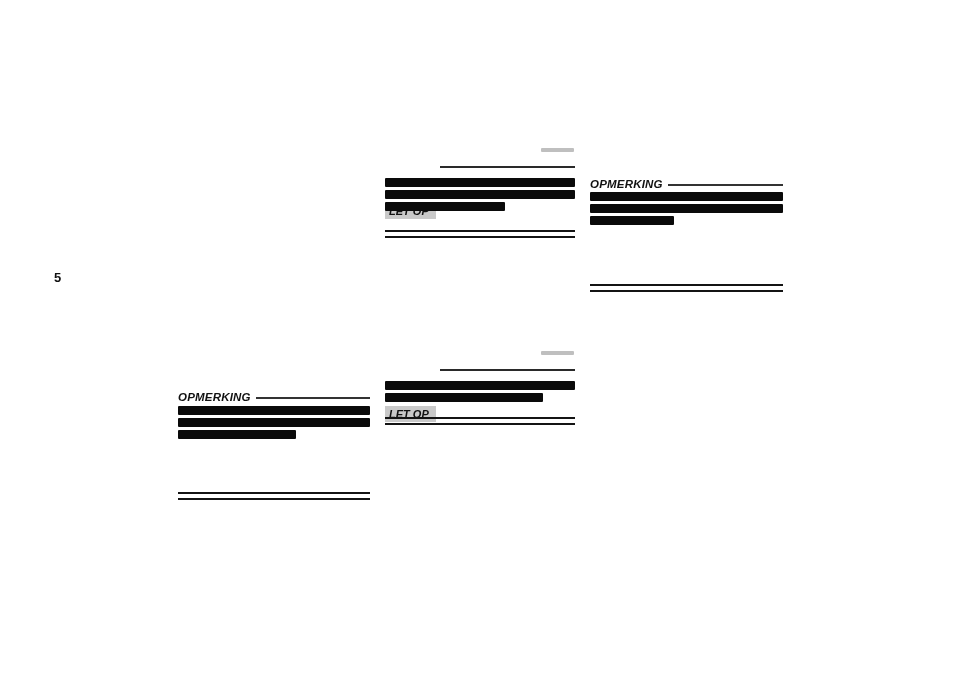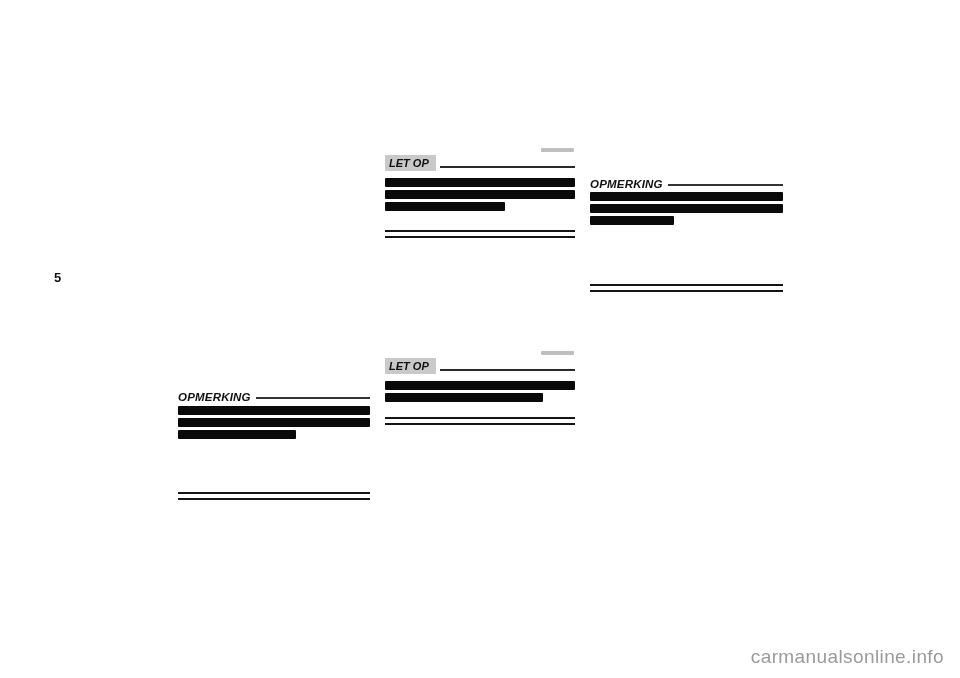--- a/index.html
+++ b/index.html
@@ -46,20 +46,21 @@
   .chip {
     display: inline-block;
     background: #c9c9c9;
     color: #111;
     font-size: 11px;
     font-weight: bold;
     font-style: italic;
     line-height: 12px;
     padding: 2px 7px 2px 4px;
     white-space: nowrap;
+    margin-top: 48px;
   }
   .chip-line {
     flex: 1;
     height: 1.5px;
     background: #2a2a2a;
     margin-top: 11px;
     margin-left: 4px;
   }
   .bar {
     position: absolute;
@@ -127,15 +128,14 @@
 
   <div class="hdr-row" style="left:178px; top:391px; width:192px;">
     <span class="note-label">OPMERKING</span>
     <span class="note-line"></span>
   </div>
   <div class="bar" style="left:178px; top:406px; width:192px;"></div>
   <div class="bar" style="left:178px; top:418px; width:192px;"></div>
   <div class="bar" style="left:178px; top:430px; width:118px;"></div>
   <div class="endrule" style="left:178px; top:492px; width:192px;"></div>
 
-  <div class="watermark">carmanualsonline.info</div>
 
 </div>
 
 </body></html>

